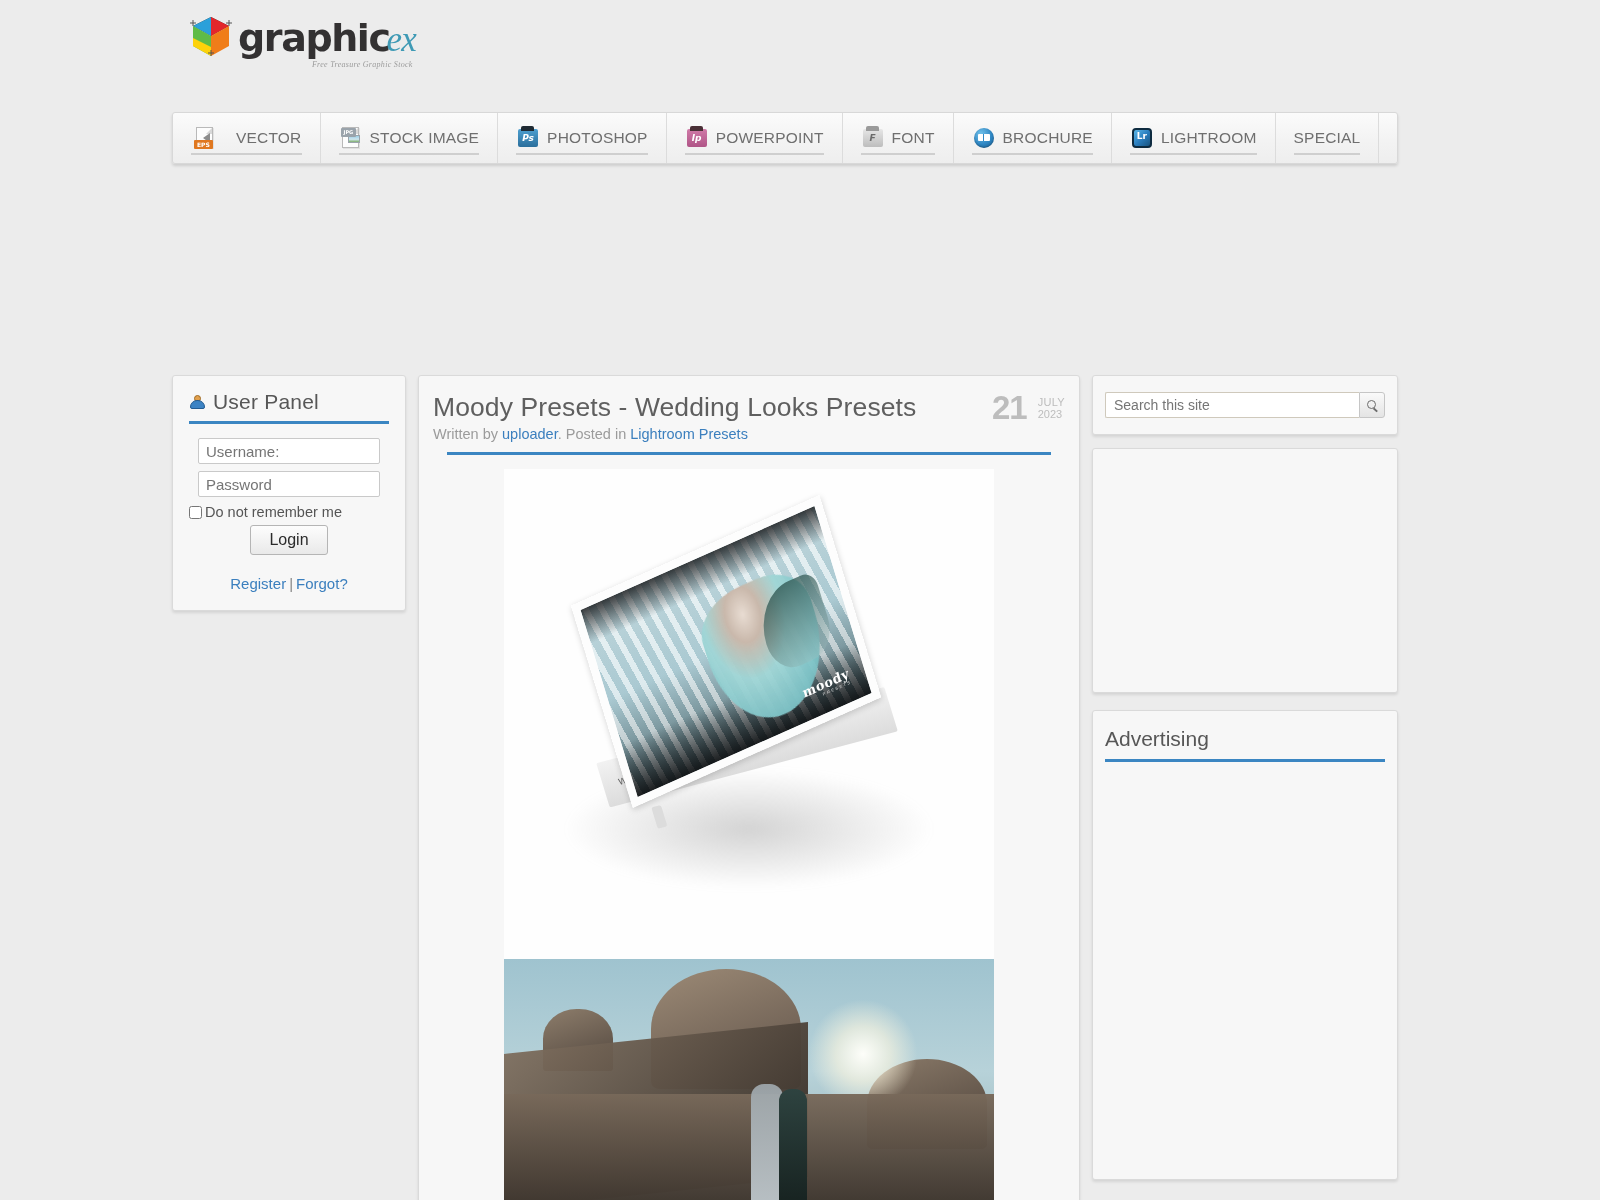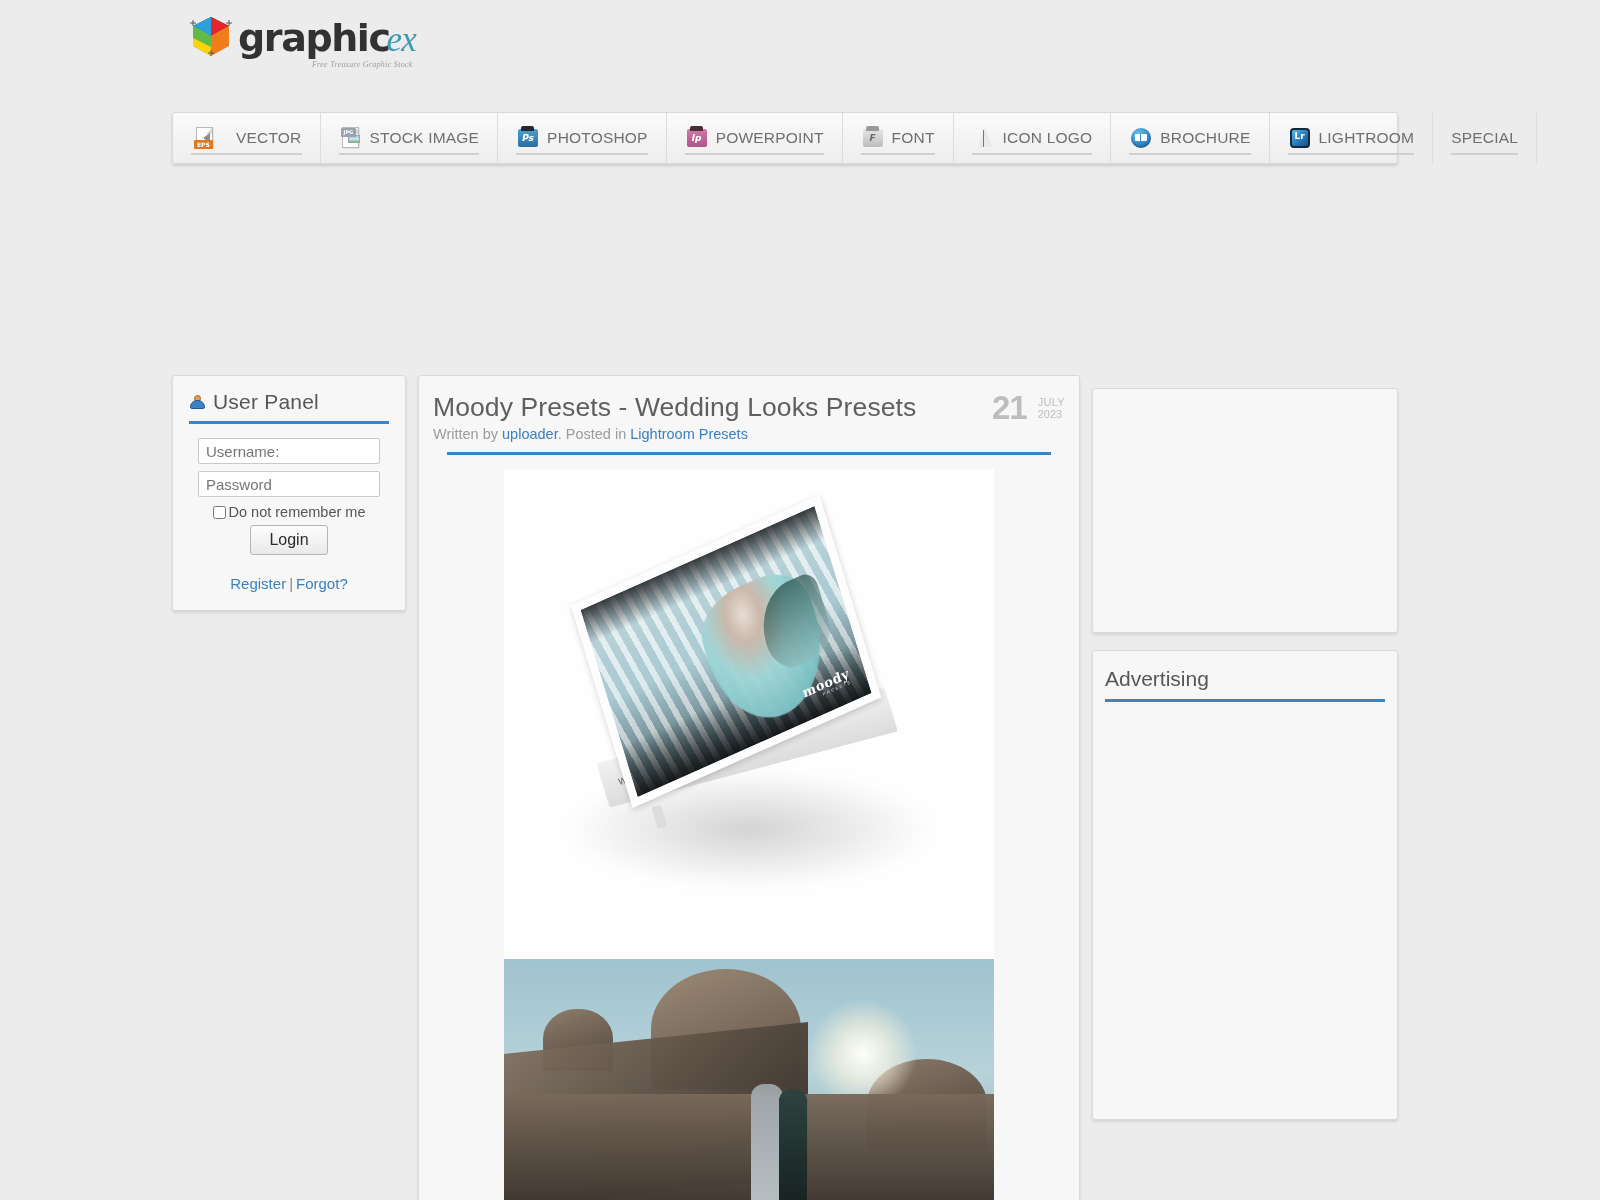--- a/index.html
+++ b/index.html
@@ -173,21 +173,21 @@
     position: absolute; left: 1px; bottom: 2px; width: 15px; height: 9px;
     border-radius: 7px 7px 2px 2px; background: #3c83c4; border: 1px solid #245c92;
   }
   .up-rule { height: 3px; background: #3b86c2; margin: 7px 0 14px; }
   .up-field {
     display: block; width: 182px; height: 26px; margin: 0 auto 7px;
     background: #fff; border: 1px solid #c9c9c9; border-radius: 2px;
     font-size: 15px; color: #8a8a8a; padding: 0 7px;
     font-family: "Liberation Sans", sans-serif;
   }
-  .up-check { display: flex; align-items: center; justify-content: center; gap: 3px; margin: 6px 0 5px; }
+  .up-check { display: flex; align-items: center; gap: 3px; margin: 6px 0 5px; }
   .up-check input { width: 13px; height: 13px; margin: 0; }
   .up-check label { font-size: 14.5px; color: #555; }
   .up-login {
     display: block; margin: 0 auto; padding: 5px 18px;
     background: linear-gradient(to bottom,#fdfdfd,#e9e9e9);
     border: 1px solid #b5b5b5; border-radius: 3px;
     font-size: 16px; color: #2b2b2b; cursor: pointer;
     font-family: "Liberation Sans", sans-serif;
   }
   .up-links { text-align: center; margin-top: 20px; font-size: 15px; color: #6a6a6a; }
@@ -430,28 +430,20 @@
       <span class="nav-ico">
         <span class="ico-box fo-box">
             <span class="ltr">F</span>
           </span>
         <span class="ico-box-lid fo-lid"></span>
       </span>
       <span class="nav-label">FONT</span>
       <span class="nav-under"></span>
     </div>
 
-    <div class="nav-item">
-      <span class="nav-ico">
-        <span class="ico-nib"></span>
-          <span class="ico-nib-line"></span>
-      </span>
-      <span class="nav-label">ICON LOGO</span>
-      <span class="nav-under"></span>
-    </div>
 
     <div class="nav-item">
       <span class="nav-ico">
         <span class="ico-circle"></span>
           <span class="ico-book"></span>
       </span>
       <span class="nav-label">BROCHURE</span>
       <span class="nav-under"></span>
     </div>
 
@@ -547,20 +539,28 @@
             <div class="p2-bride"></div>
             <div class="p2-groom"></div>
           </div>
         </div>
 
       </div>
     </article>
   </main>
 
   <aside class="col-right">
+    <div class="panel search-panel">
+      <div class="search-wrap">
+        <input class="search-input" type="text" placeholder="Search this site" style="">
+        <div class="search-btn">
+          <span class="ico-search"></span>
+        </div>
+      </div>
+    </div>
 
     <div class="blank-panel"></div>
 
     <div class="panel adv-panel">
       <div class="adv-title">Advertising</div>
       <div class="adv-rule"></div>
     </div>
   </aside>
 
 </div>

